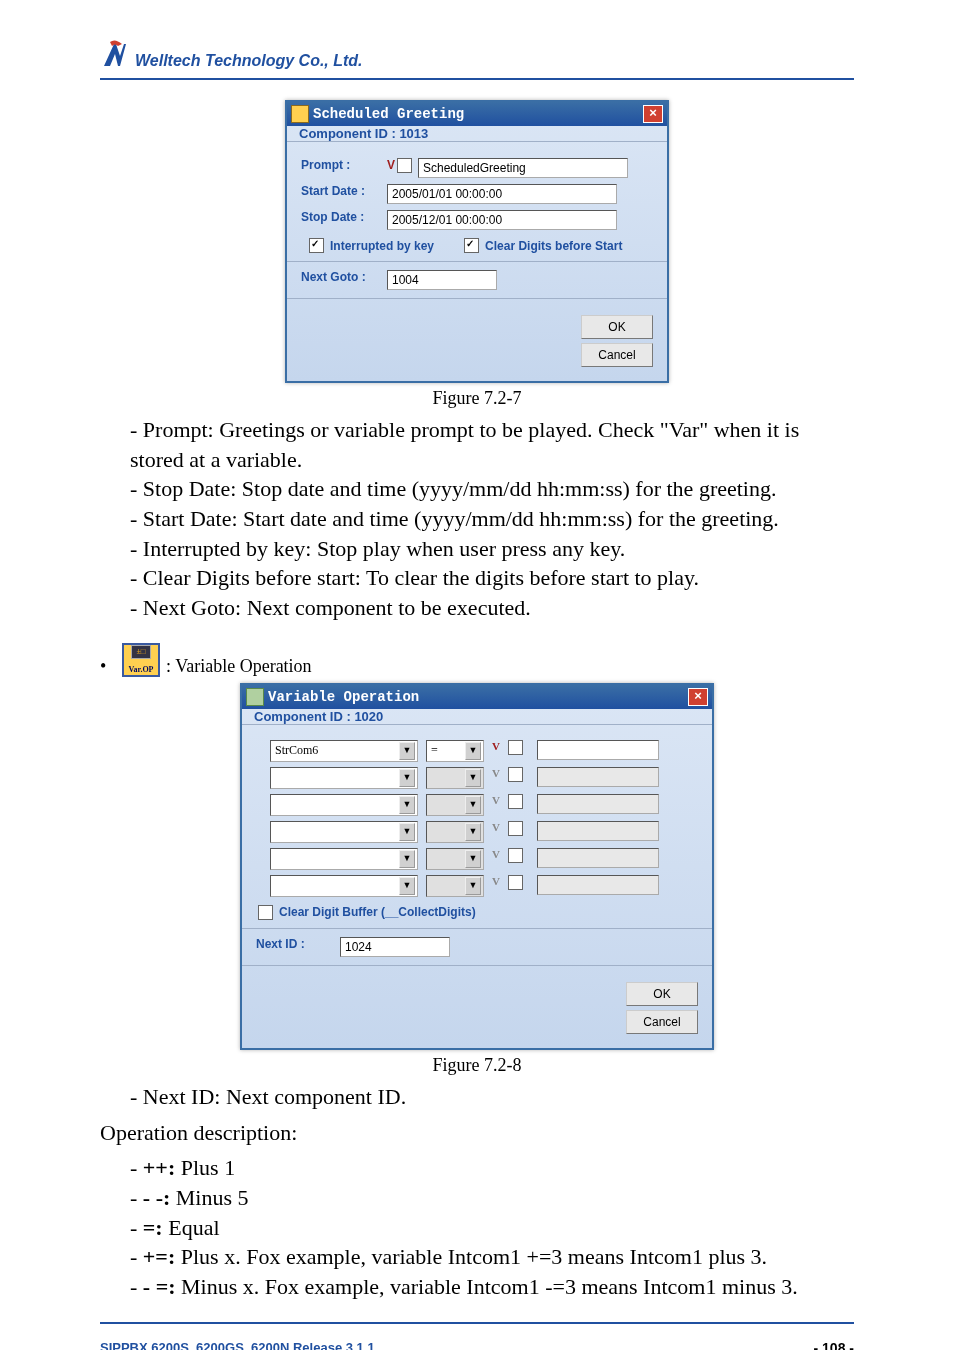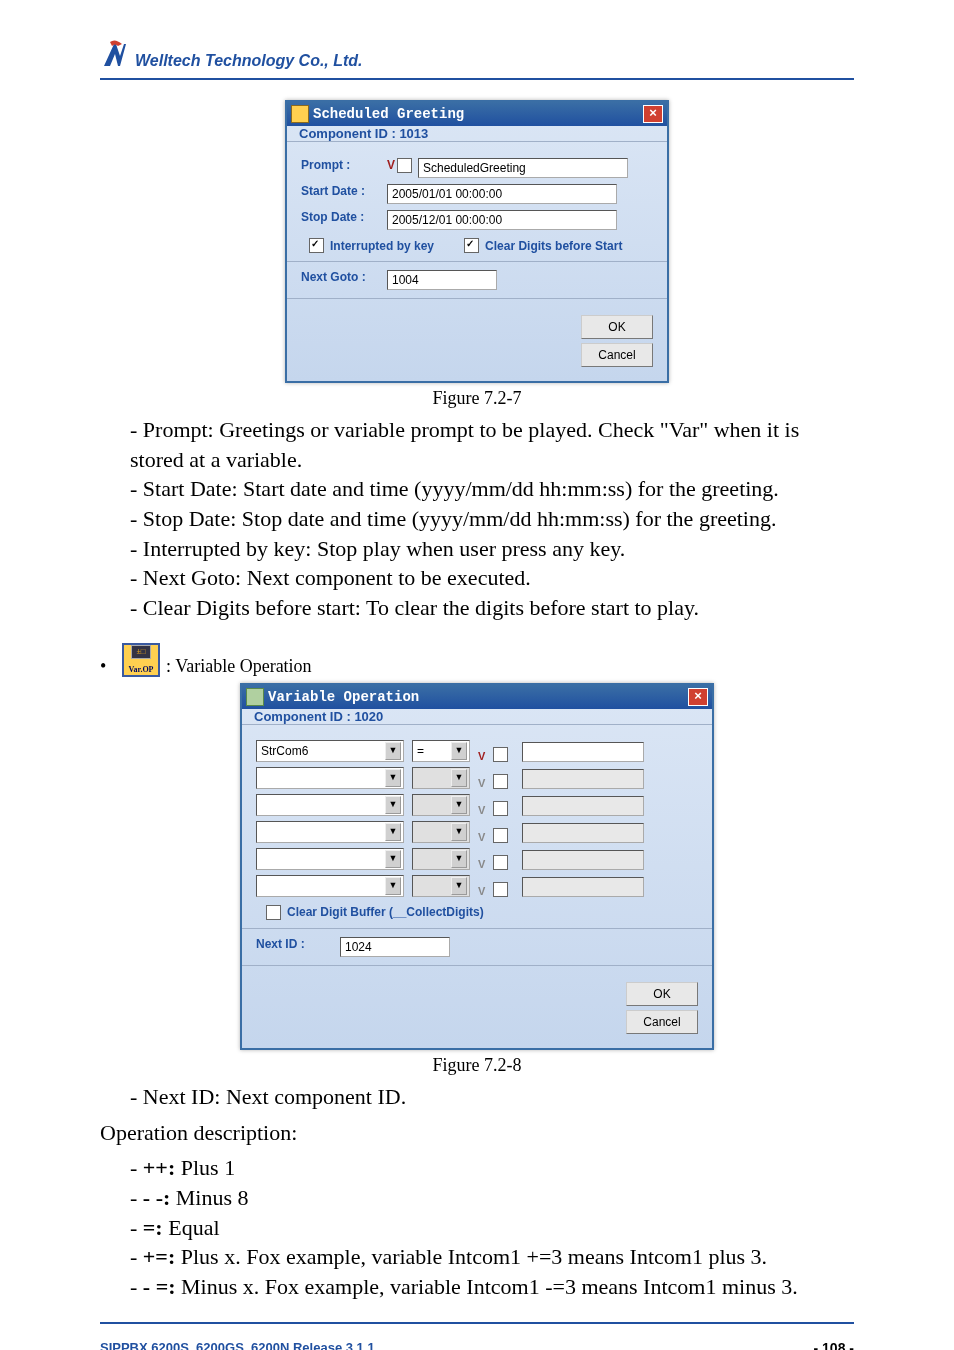--- a/index.html
+++ b/index.html
@@ -97,32 +97,32 @@
   .btn { width:70px; padding:4px 0; font-size:12px; border:1px outset #ccc; background:#e8e8e8; text-align:center;}
   .caption { text-align:center; font-size:18px; margin:4px 0 6px 0; font-family:"Times New Roman",serif;}
   .doc-text { font-size:22px; font-family:"Times New Roman",serif; line-height:1.35;}
   .doc-text ul { list-style:none; padding-left:30px; margin:6px 0;}
   .doc-text ul li::before { content:"- "; }
   .bullet-square { display:flex; align-items:flex-end; gap:6px; margin:20px 0 6px 0; font-size:18px; font-family:"Times New Roman",serif;}
   .bs::before { content:"• "; margin-left:-16px;}
   .opicon { width:34px;height:30px;border:2px solid #3a5aa0;background:#ffd050;display:flex;flex-direction:column;justify-content:space-between;align-items:center;font-size:8px;}
   .opicon .top{ width:18px;height:12px;background:#334;border:1px solid #aaa;color:#e0a020; display:flex;align-items:center;justify-content:center; font-weight:bold;}
   .opicon .bot{ color:#000a60; font-size:8px;font-weight:bold; margin-bottom:1px;}
-  .varrow { display:flex; align-items:flex-end; gap:8px; margin:5px 0;}
+  .varrow { display:flex; align-items:flex-start; gap:8px; margin:5px 14px;font-family:Liberation Serif, serif;}
   .dd { border:1px inset #aaa; background:#fff; height:20px; display:flex;align-items:center; justify-content:space-between; padding:0 2px 0 4px; font-size:12px;}
   .dd .arrow { width:14px;height:16px;background:#d0d0d0;border:1px outset #eee; text-align:center;line-height:14px;font-size:9px;}
   .dd.w140{width:140px;}
   .dd.w50{width:50px;}
   .dd.disabled{ background:#e0e0e0;}
   .vlabel{ font-size:11px; font-weight:bold;}
   .vlabel.g{color:#888;}
   .vlabel.r{color:#a02020;}
   .valinput{ border:1px inset #aaa;background:#fff;height:18px;width:120px;}
   .valinput.dis{ background:#e8e8e8;}
-  .clearbuf{ color:#2050a0;font-weight:bold;font-size:12px;display:flex;align-items:center; margin:8px 10px;}
+  .clearbuf{ color:#2050a0;font-weight:bold;font-size:12px;display:flex;align-items:center; margin:8px 2px;}
   .footer { border-top:2px solid #2050a0; margin-top:20px; padding-top:16px; display:flex; justify-content:space-between;align-items:flex-start;gap:7px;}
   .footer .left{ color:#2050a0; font-weight:bold; font-size:13px; line-height:1.3;}
   .footer .pg{ font-weight:bold; font-size:14px;}
 </style>
 </head>
 <body>
 
 <div class="page">
 
   <div class="header">
@@ -179,25 +179,25 @@
       <div class="btnrow" style="padding-top:0;">
         <div class="btn">Cancel</div>
       </div>
     </div>
   </div>
   <div class="caption">Figure 7.2-7</div>
 
   <div class="doc-text">
     <ul>
       <li>Prompt: Greetings or variable prompt to be played. Check "Var" when it is stored at a variable.</li>
+      <li>Stop Date: Stop date and time (yyyy/mm/dd hh:mm:ss) for the greeting.</li>
       <li>Start Date: Start date and time (yyyy/mm/dd hh:mm:ss) for the greeting.</li>
-      <li>Stop Date: Stop date and time (yyyy/mm/dd hh:mm:ss) for the greeting.</li>
       <li>Interrupted by key: Stop play when user press any key.</li>
+      <li>Clear Digits before start: To clear the digits before start to play.</li>
       <li>Next Goto: Next component to be executed.</li>
-      <li>Clear Digits before start: To clear the digits before start to play.</li>
     </ul>
   </div>
 
   <div class="bullet-square" style="padding-left:16px;">
     <span class="bs"></span>
     <span class="opicon">
         <span class="top">±□</span>
         <span class="bot">Var.OP</span>
       </span>
     <span>: Variable Operation</span>
@@ -311,21 +311,21 @@
   </div>
   <div class="caption">Figure 7.2-8</div>
 
   <div class="doc-text">
     <ul>
         <li>Next ID: Next component ID.</li>
       </ul>
     <div>Operation description:</div>
     <ul>
       <li><b>++:</b><span> Plus 1</span></li>
-      <li><b>- -:</b><span> Minus 8</span></li>
+      <li><b>- -:</b><span> Minus 5</span></li>
       <li><b>=:</b><span> Equal</span></li>
       <li><b>+=:</b><span> Plus x. Fox example, variable Intcom1 +=3 means Intcom1 plus 3.</span></li>
       <li><b>- =:</b><span> Minus x. Fox example, variable Intcom1 -=3 means Intcom1 minus 3.</span></li>
     </ul>
   </div>
 
   <div class="footer">
     <div class="left">
       <div>SIPPBX 6200S, 6200GS, 6200N Release 3.1.1</div>
       <div>User Guide</div>

